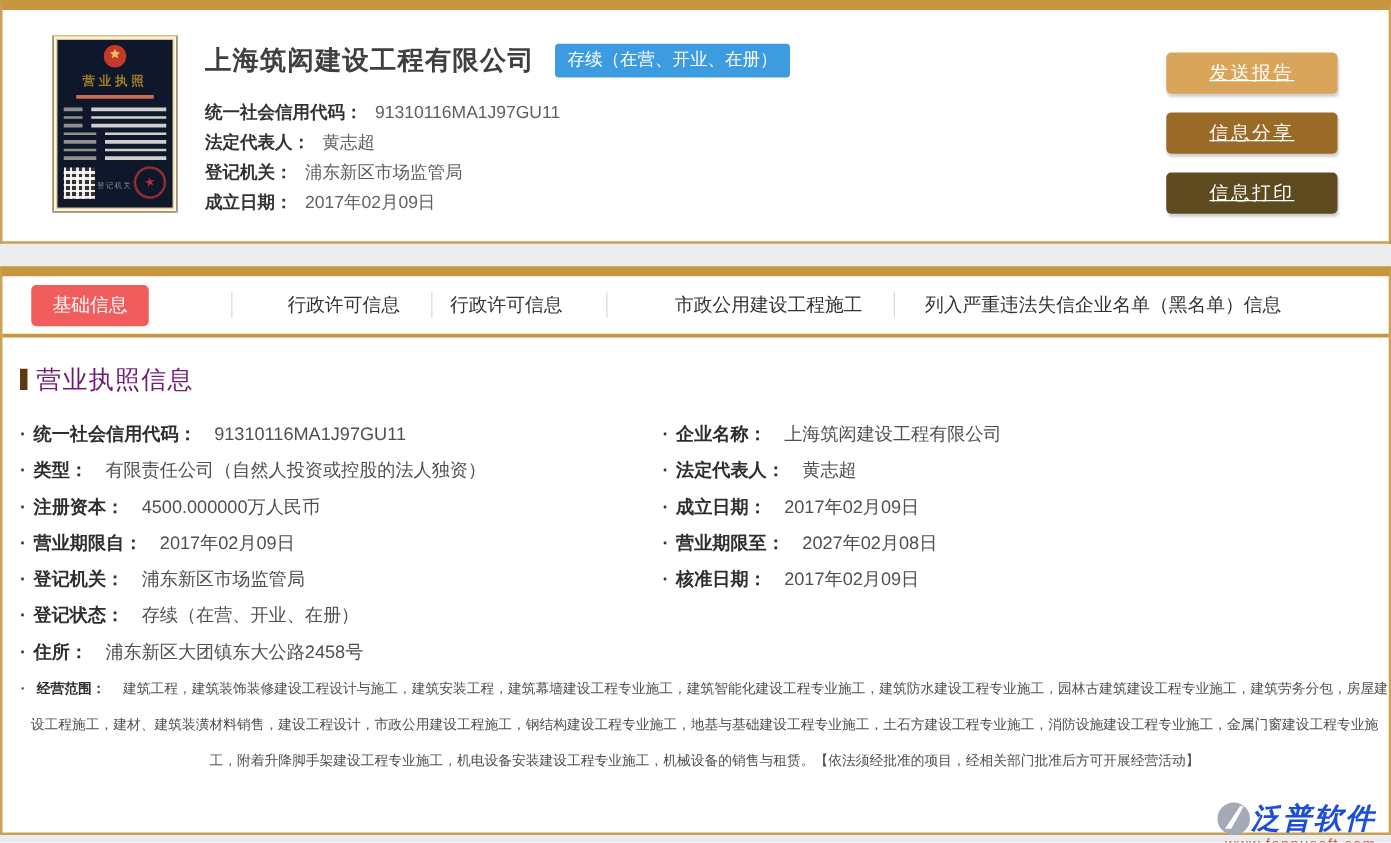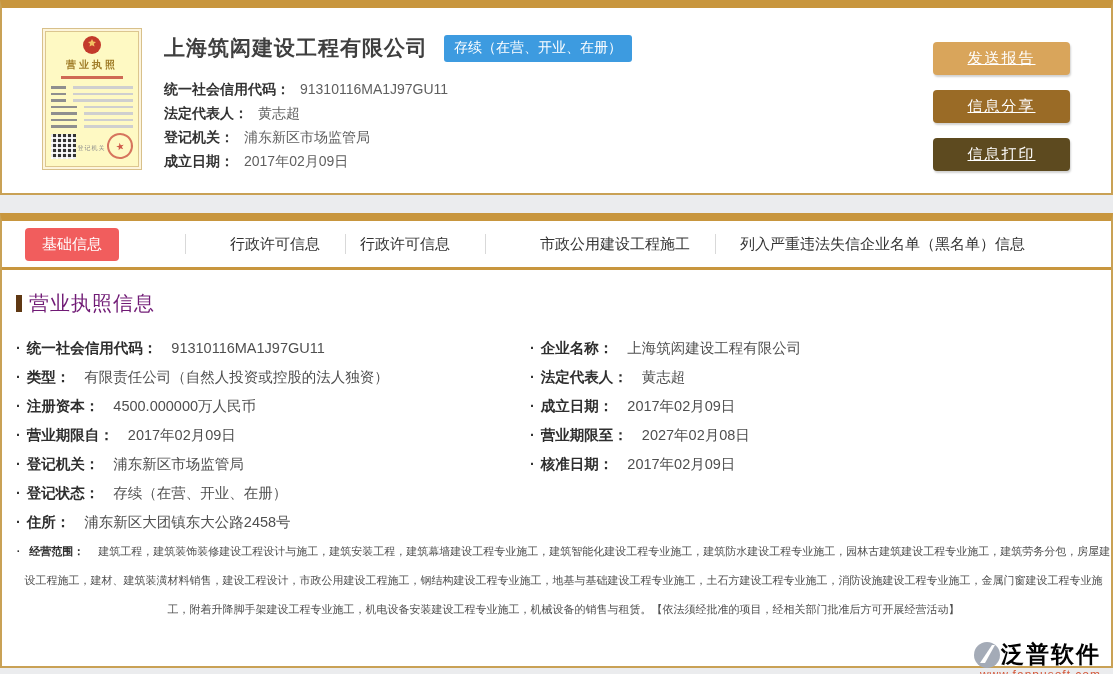--- a/index.html
+++ b/index.html
@@ -14,21 +14,21 @@
   .card {
     position:absolute; left:0; width:1113px; background:#fff;
     border:2px solid #c9a155; border-top:8px solid #c8963e;
   }
   .card1 { top:0; height:195px; }
   .card2 { top:213px; height:455px; }
 
   
   .cert {
     position:absolute; left:40px; top:20px; width:100px; height:142px;
-    background:#fef9c3; border:1px solid #d8c08a;
+    background:#0f172a; border:1px solid #d8c08a;
     box-shadow: inset 0 0 0 2px #fdf5dd, inset 0 0 0 3px #dcc68f;
     padding:7px 8px 5px;
   }
   .emblem { width:20px; height:19px; margin:0 auto 3px; display:block; }
   .cert-title { font-size:10px; font-weight:bold; color:#a07d28; text-align:center; letter-spacing:3px; white-space:nowrap; }
   .cert-redline { width:62px; height:3px; background:#cf6a55; margin:4px auto 7px; }
   .cert-row { display:flex; align-items:center; margin-bottom:4px; }
   .cert-row .lb { width:15px; height:2.5px; background:#8f8f8f; }
   .cert-row .lb.wide { width:26px; }
   .cert-row .vb { flex:1; margin-left:7px; height:2.5px; background:#cfcfcf; }
@@ -98,21 +98,21 @@
   .frow .lbl { font-weight:bold; color:#2e2e2e; }
   .frow .val { color:#4f4f4f; margin-left:14px; }
 
   .scope { margin:0 0 0 14px; font-size:11px; line-height:29px; color:#4f4f4f;text-align:center; }
   .scope::before { content:"·"; font-weight:bold; color:#333; margin-right:6px; }
   .scope .lbl { font-weight:bold; color:#2e2e2e; margin-right:14px; }
 
   
   .watermark { position:absolute; right:10px; bottom:2px; text-align:right; }
   .wm-row { display:flex; align-items:center; justify-content:flex-end; }
-  .wm-brand { font-size:23px; font-weight:bold; color:#000000; letter-spacing:2px; }
+  .wm-brand { font-size:23px; font-weight:bold; color:#1d4ed8; letter-spacing:2px; font-style:italic; }
   .wm-url { font-size:12px; color:#d4593c; letter-spacing:1px; margin-top:-2px; }
 </style>
 </head>
 <body>
 
 <div class="card card1">
 
   <div class="cert">
     <svg class="emblem" viewBox="0 0 20 19">
       <circle cx="10" cy="9" r="9" fill="#c33a2b"></circle>

